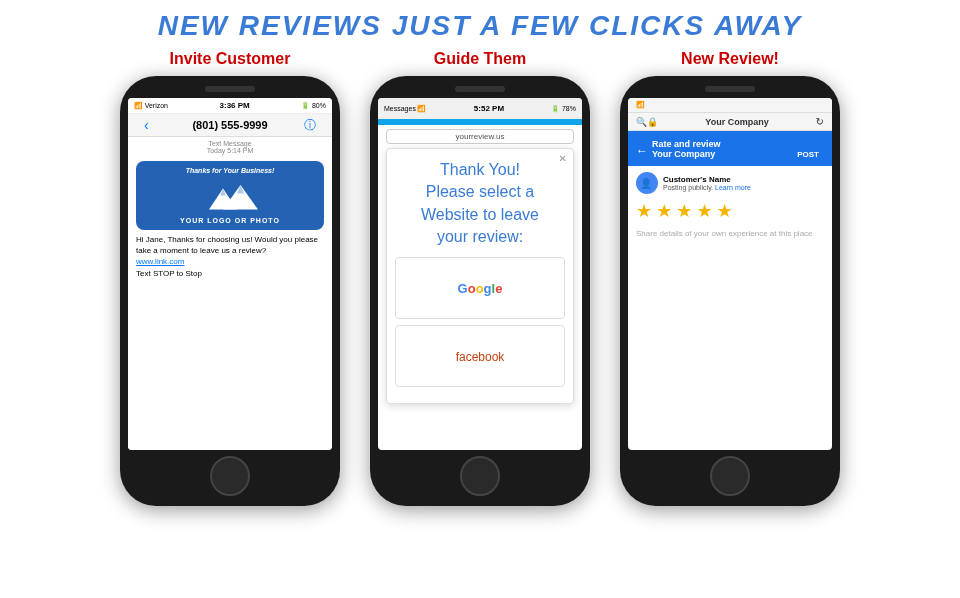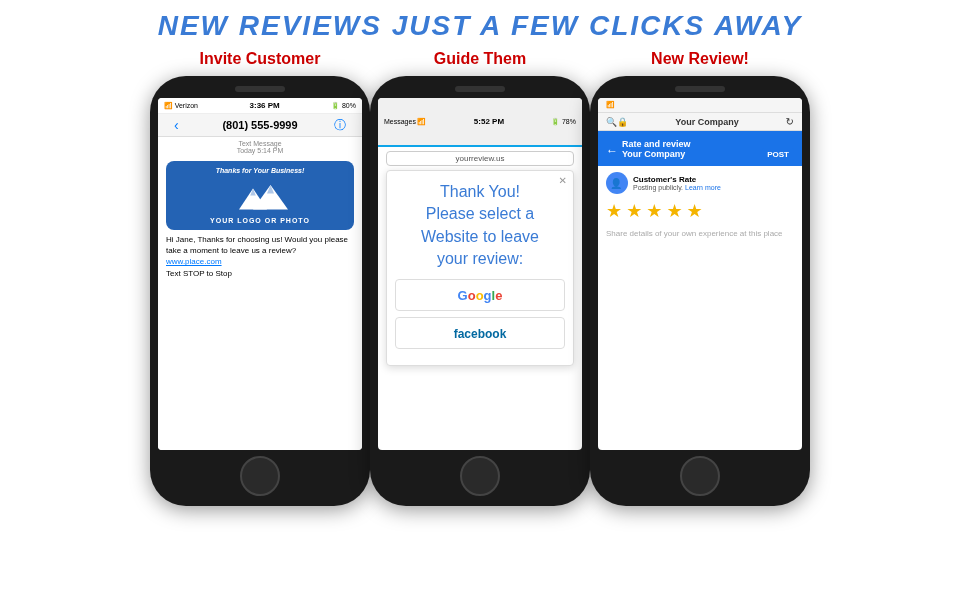--- a/index.html
+++ b/index.html
@@ -23,20 +23,21 @@
       letter-spacing: 2px;
       font-style: italic;
       margin-bottom: 8px;
       text-transform: uppercase;
     }
 
     .steps-row {
       display: flex;
       align-items: flex-end;
       justify-content: center;
+      gap: 30px;
       width: 100%;
     }
 
     .step {
       display: flex;
       flex-direction: column;
       align-items: center;
     }
 
     .step-label {
@@ -177,24 +178,24 @@
       text-decoration: underline;
       display: block;
     }
 
     
     .web-status-bar {
       background: #f0f0f0;
       display: flex;
       justify-content: space-between;
       align-items: center;
-      padding: 19px 6px;
+      padding: 6px 6px;
       font-size: 8px;
       color: #000;
-      border-bottom: 2px solid #0ea5e9;
+      border-bottom: 6px solid #0ea5e9;
     }
 
     .web-url-bar {
       background: #fff;
       border: 1px solid #ccc;
       border-radius: 4px;
       padding: 2px 6px;
       font-size: 8px;
       color: #555;
       margin: 4px 8px;
@@ -223,40 +224,40 @@
       font-size: 16px;
       color: #3a7bd5;
       text-align: center;
       margin-bottom: 8px;
       line-height: 1.4;
     }
 
     .review-site-btn {
       border: 1px solid #ddd;
       border-radius: 4px;
-      padding: 6px 8px;
+      padding: 21px 8px;
       margin-bottom: 6px;
       text-align: center;
       background: #fff;
       cursor: pointer;
     }
 
     .google-text {
       font-size: 13px;
       font-weight: bold;
     }
     .g-blue { color: #4285F4; }
     .g-red { color: #EA4335; }
     .g-yellow { color: #FBBC05; }
     .g-green { color: #34A853; }
 
     .facebook-text {
       font-size: 12px;
-      font-weight: bold;
-      color: #0369a1;
+      font-weight: normal;
+      color: #c2410c;
     }
 
     .other-sites-text {
       font-size: 9px;
       font-weight: bold;
       font-style: italic;
       color: #cc0000;
       line-height: 1.3;
     }
 
@@ -424,21 +425,21 @@
               <polygon points="30,45 55,10 80,45" fill="white"></polygon>
 
               <polygon points="30,15 26,25 34,25" fill="#b0c8e8"></polygon>
               <polygon points="55,10 50,22 60,22" fill="#b0c8e8"></polygon>
             </svg>
             <div class="sms-logo-text-bottom">YOUR LOGO OR PHOTO</div>
           </div>
 
           <div class="sms-text-message">
             <span>Hi Jane, Thanks for choosing us! Would you please take a moment to leave us a review?</span><br>
-            <span class="sms-link">www.place.com</span>
+            <span class="sms-link">www.link.com</span>
             <span>Text STOP to Stop</span>
           </div>
         </div>
       </div>
       <div class="home-button"></div>
     </div>
   </div>
 
   <div class="step">
     <div class="step-label">Guide Them</div>
@@ -499,21 +500,21 @@
           <span class="review-back-arrow">←</span>
           <span class="review-company-name">Rate and review<br><span>Your Company</span></span>
           <div class="review-post-btn">POST</div>
         </div>
 
         <div class="review-body">
 
           <div class="reviewer-row">
             <div class="reviewer-avatar">👤</div>
             <div class="reviewer-info">
-              <div class="reviewer-name">Customer's Rate</div>
+              <div class="reviewer-name">Customer's Name</div>
               <div style="display:flex; gap:2px; align-items:center;">
                 <span class="reviewer-public">Posting publicly.</span>
                 <span class="learn-more-link">Learn more</span>
               </div>
             </div>
           </div>
 
           <div class="stars-row">
             <span class="star">★</span>
             <span class="star">★</span>

